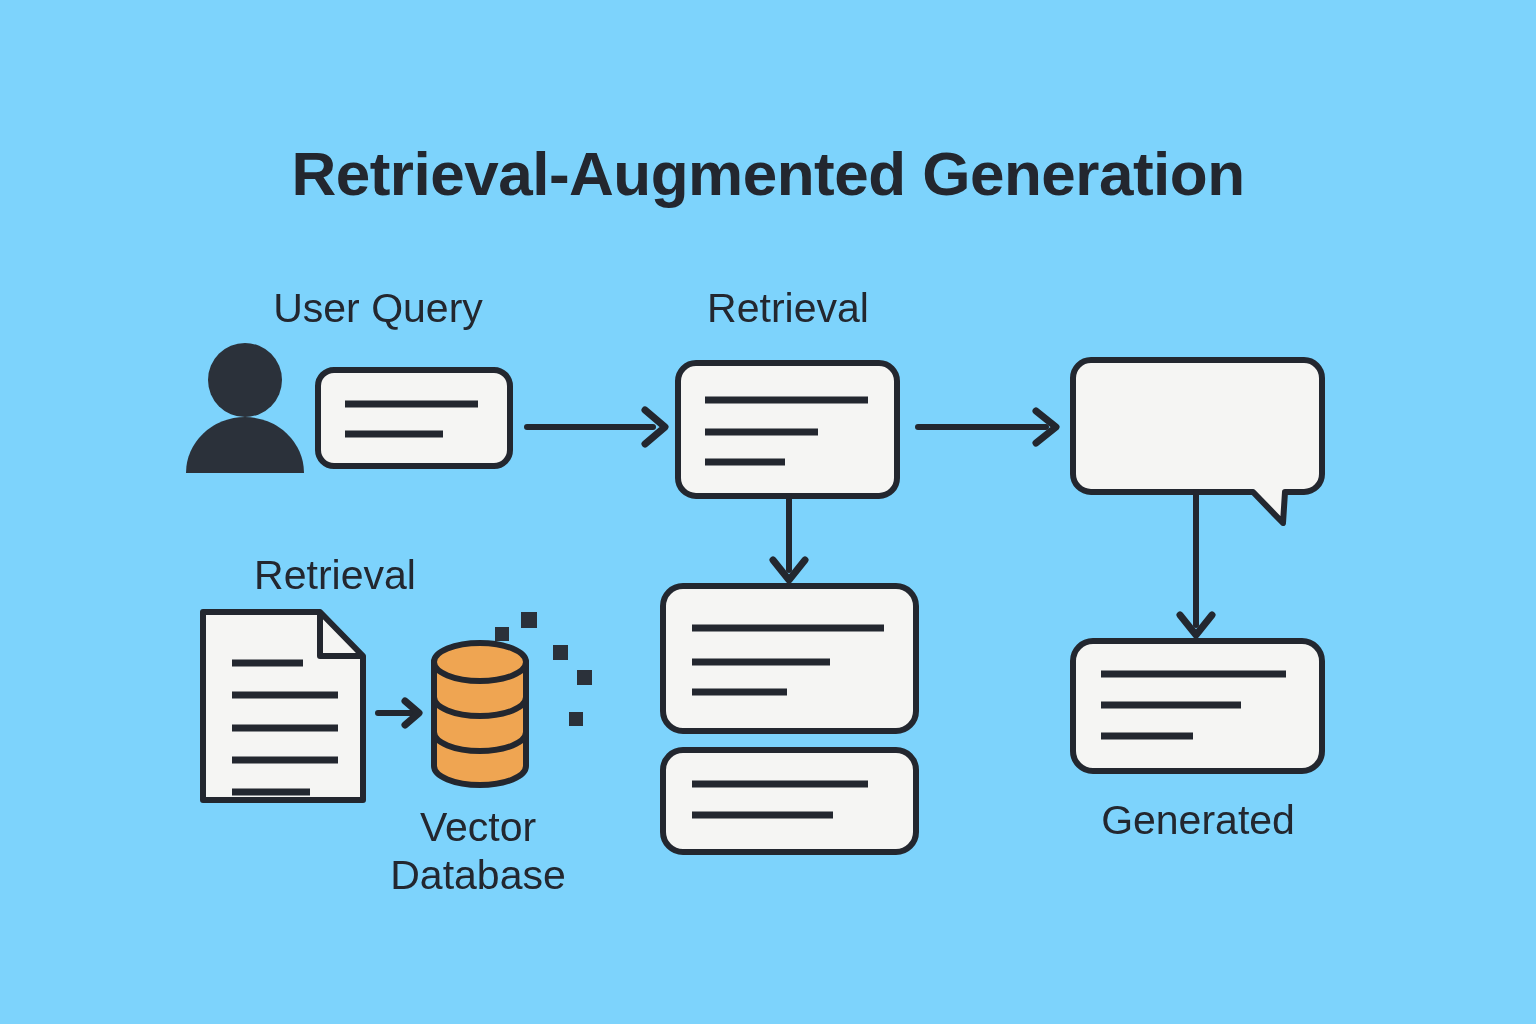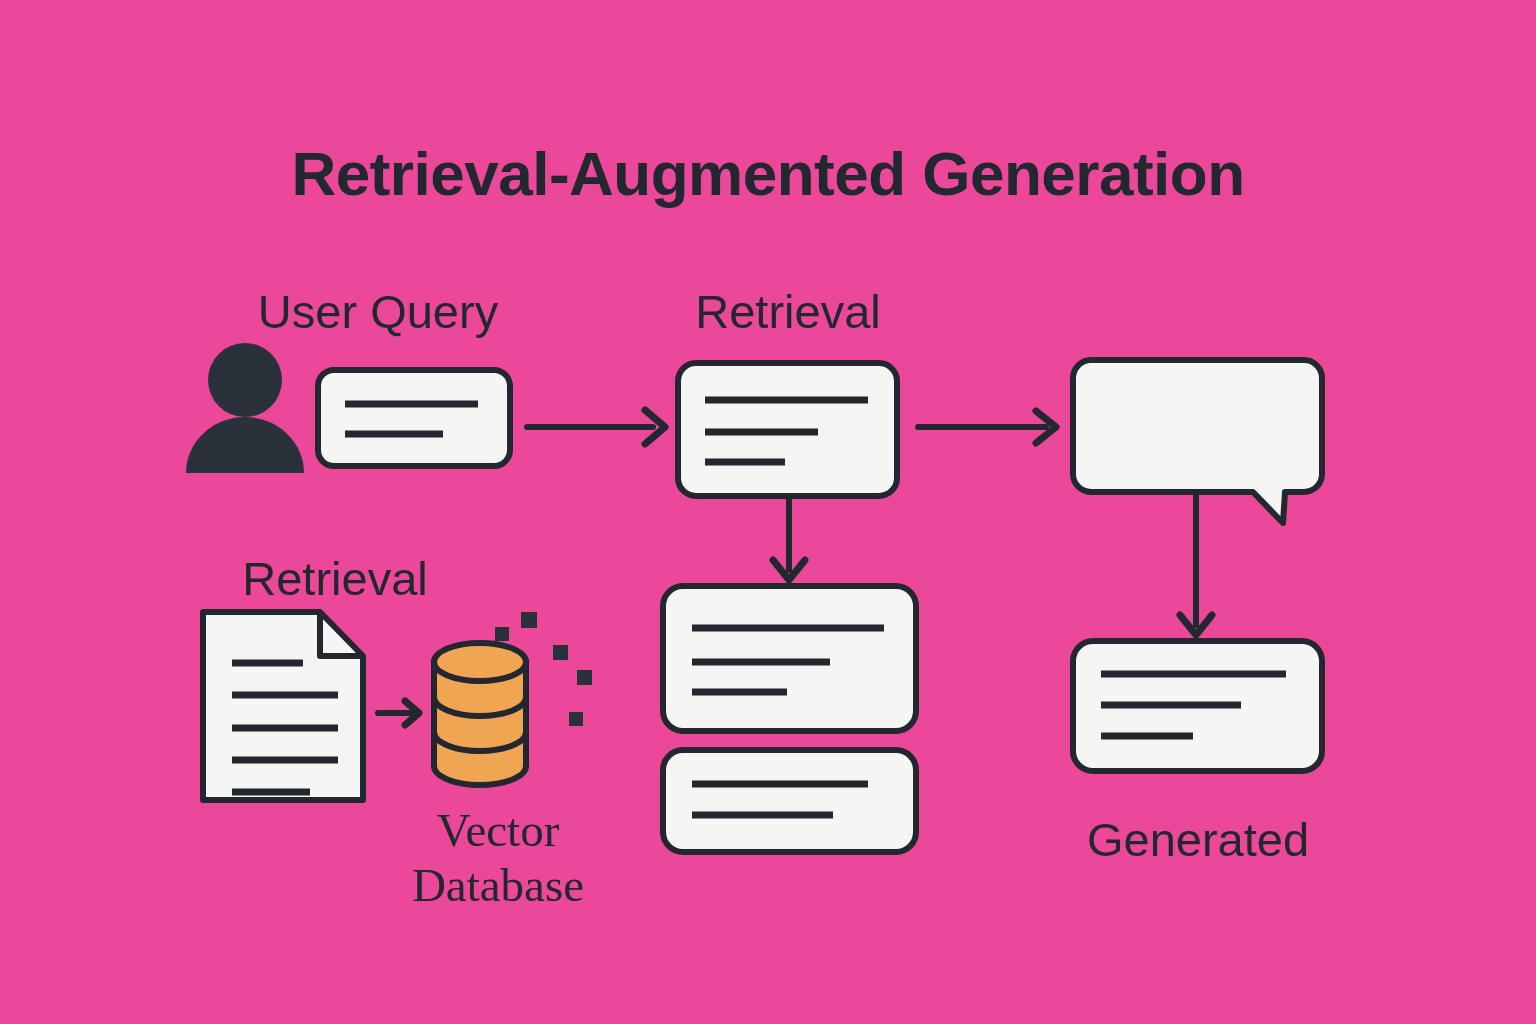--- a/index.html
+++ b/index.html
@@ -11,21 +11,21 @@
   body {
     width: 1536px;
     height: 1024px;
     overflow: hidden;
     font-family: "Liberation Sans", sans-serif;
   }
   #canvas {
     position: relative;
     width: 1536px;
     height: 1024px;
-    background: #ec4899;
+    background: #7dd3fc;
   }
   #canvas > svg {
     position: absolute;
     top: 0;
     left: 0;
     width: 1536px;
     height: 1024px;
   }
   .diag-title {
     position: absolute;
@@ -37,21 +37,21 @@
     font-weight: bold;
     letter-spacing: -0.5px;
     color: #23272f;
     font-family: "Liberation Sans", sans-serif;
     white-space: nowrap;
   }
   .node-label {
     position: absolute;
     text-align: center;
     color: #23272f;
-    font-size: 47px;
+    font-size: 41px;
     font-weight: normal;
     font-family: "Liberation Sans", sans-serif;
     line-height: 1.18;
     white-space: pre-line;
   }
   .llm-text {
     position: absolute;
     text-align: center;
     color: #23272f;
     font-size: 52px;
@@ -68,24 +68,24 @@
 
   <div class="diag-title" style="top:138px;">Retrieval-Augmented Generation</div>
 
   <div class="node-label" style="left:188px; top:284px; width:380px;">User Query</div>
 
   <div class="node-label" style="left:618px; top:284px; width:340px;">Retrieval</div>
 
 
   <div class="node-label" style="left:165px; top:551px; width:340px;">Retrieval</div>
 
-  <div class="node-label" style="left:368px; top:803px; width:260px;font-family:Liberation Serif, serif;">Vector
+  <div class="node-label" style="left:348px; top:803px; width:260px;">Vector
 Database</div>
 
-  <div class="node-label" style="left:1028px; top:796px; width:340px;margin-top:16px;">Generated</div>
+  <div class="node-label" style="left:1028px; top:796px; width:340px;">Generated</div>
 
   <div class="llm-text" style="left:1073px; top:398px; width:249px;">&lt;LLM&gt;</div>
 
   <svg viewBox="0 0 1536 1024" xmlns="http://www.w3.org/2000/svg">
     <defs>
       <marker id="arrowhead-r" markerWidth="7" markerHeight="7" refX="1.6" refY="3" orient="auto">
         <path d="M0.4,0.6 L3.6,3 L0.4,5.4" fill="none" stroke="#23272f" stroke-width="1.25" stroke-linecap="round" stroke-linejoin="round"></path>
       </marker>
       <marker id="arrowhead-d" markerWidth="7" markerHeight="7" refX="1.6" refY="3" orient="auto">
         <path d="M0.4,0.6 L3.6,3 L0.4,5.4" fill="none" stroke="#23272f" stroke-width="1.25" stroke-linecap="round" stroke-linejoin="round"></path>

